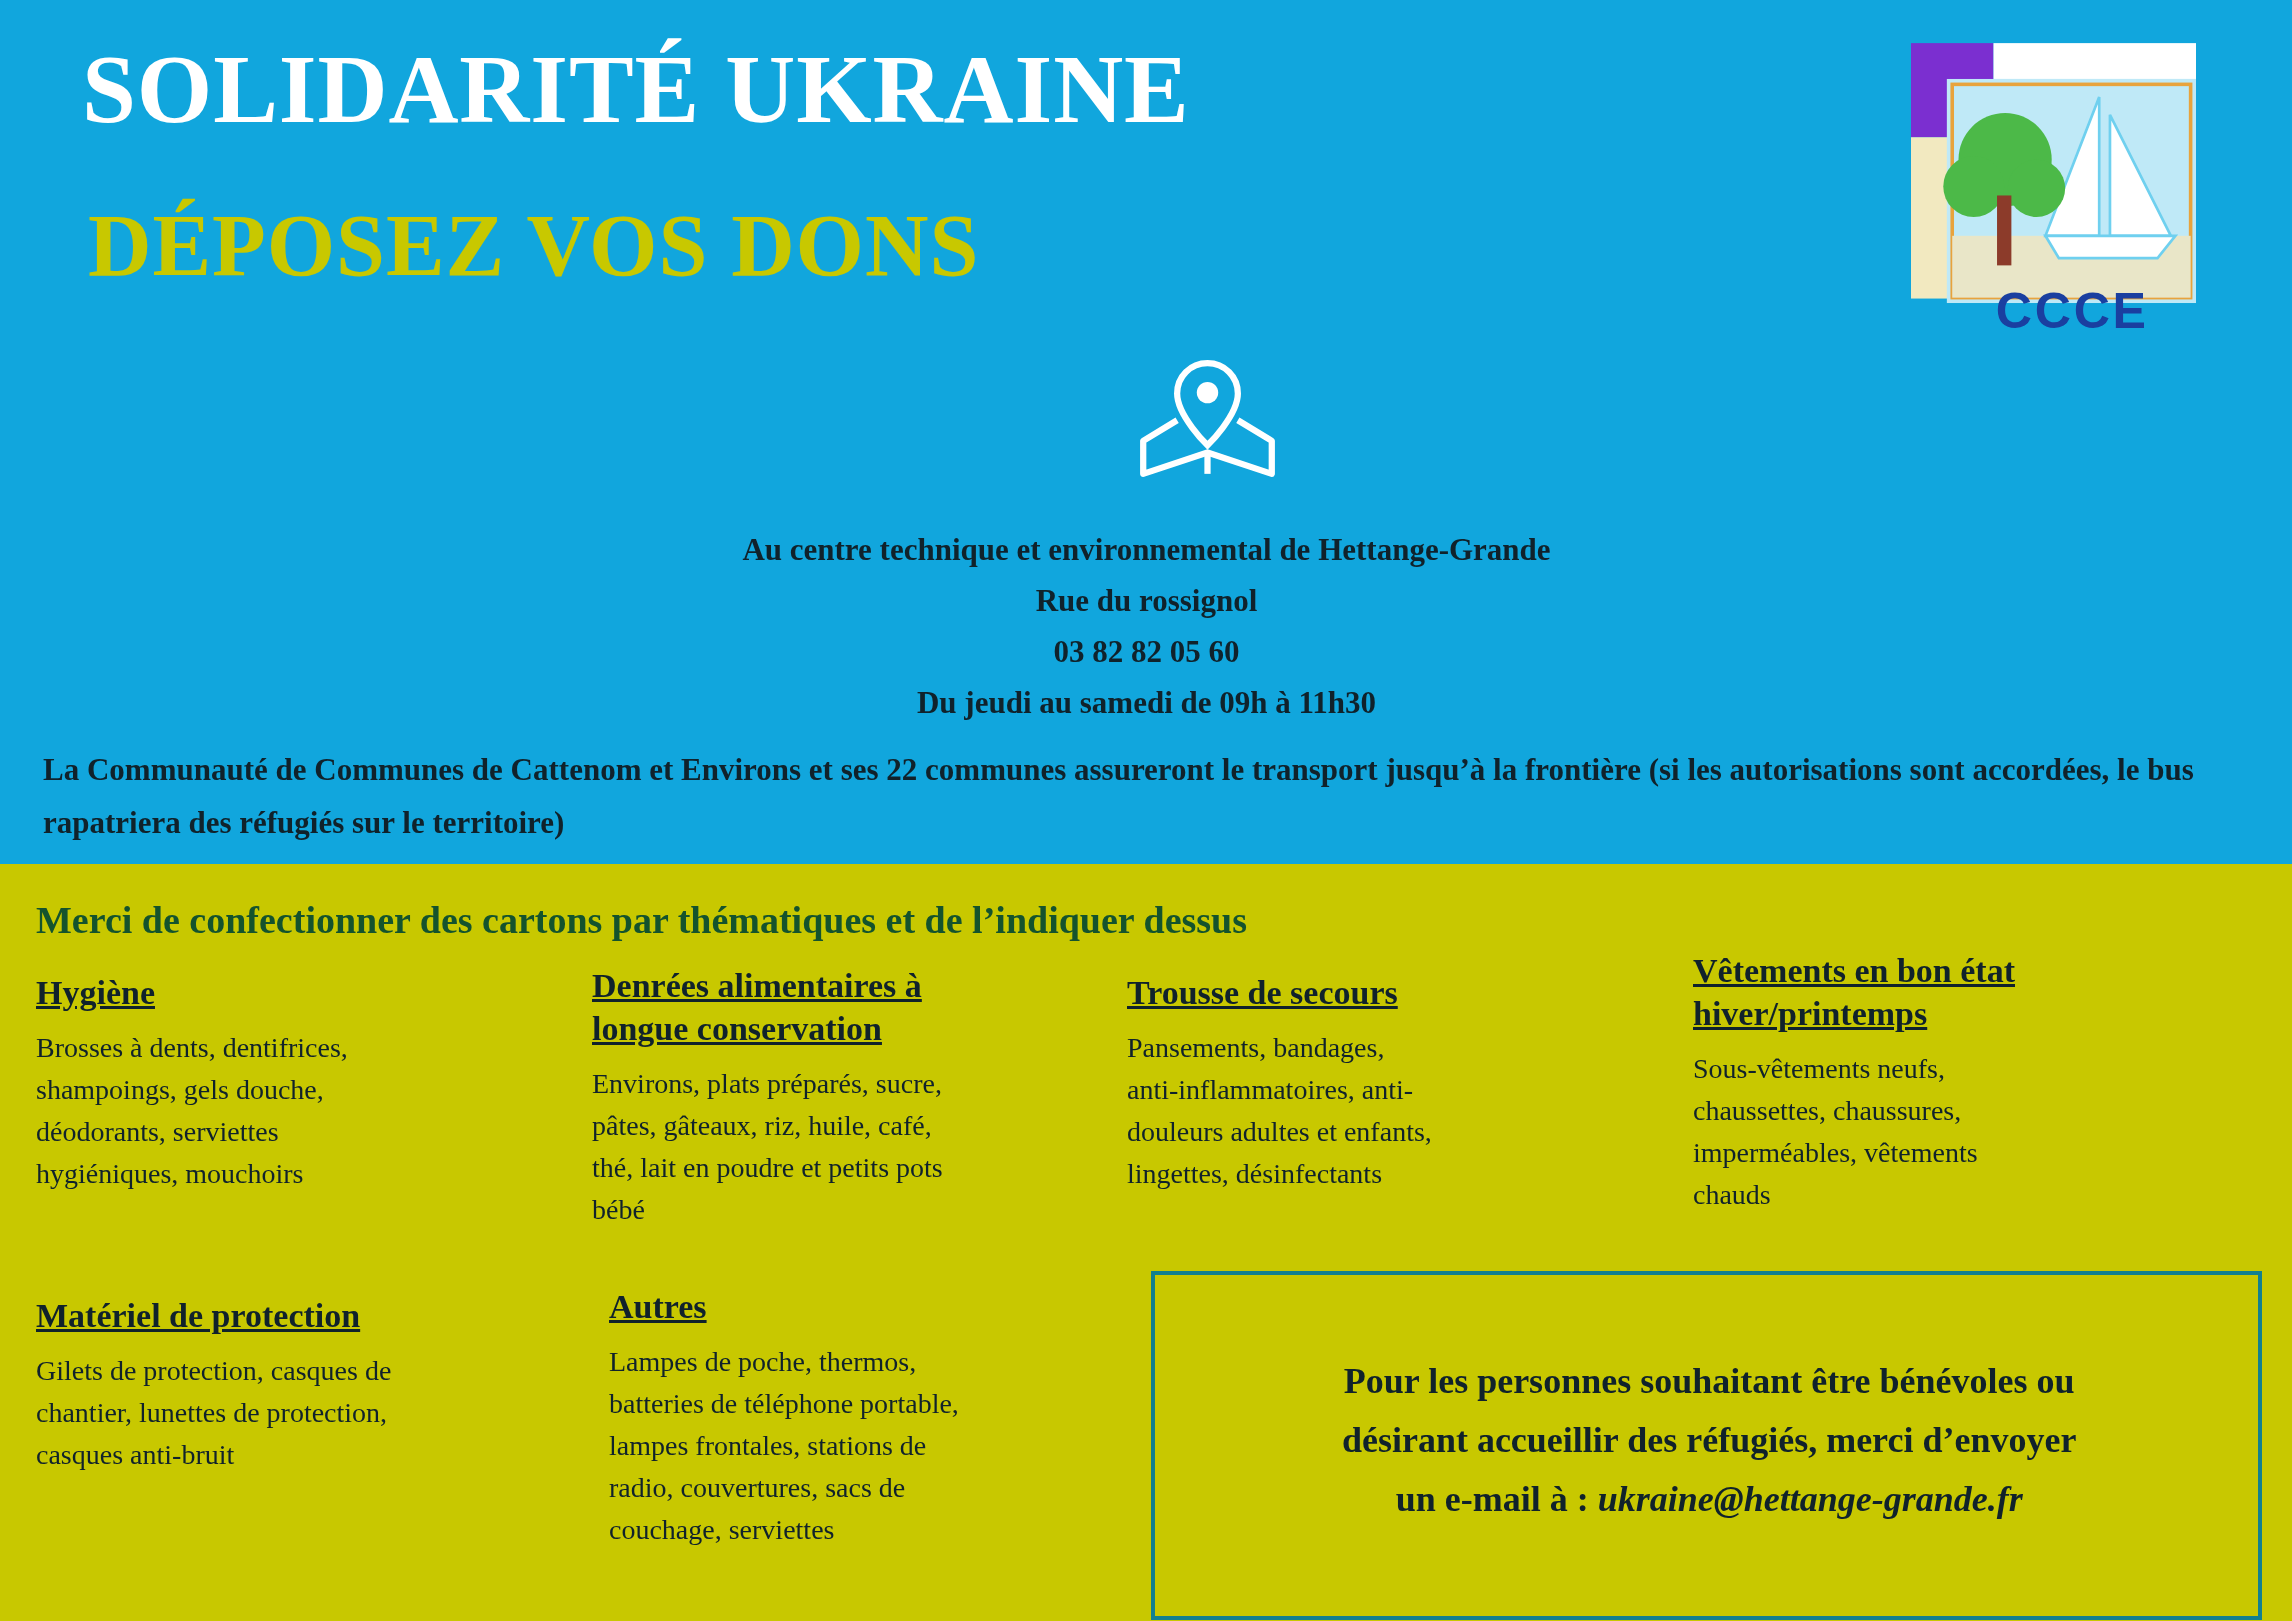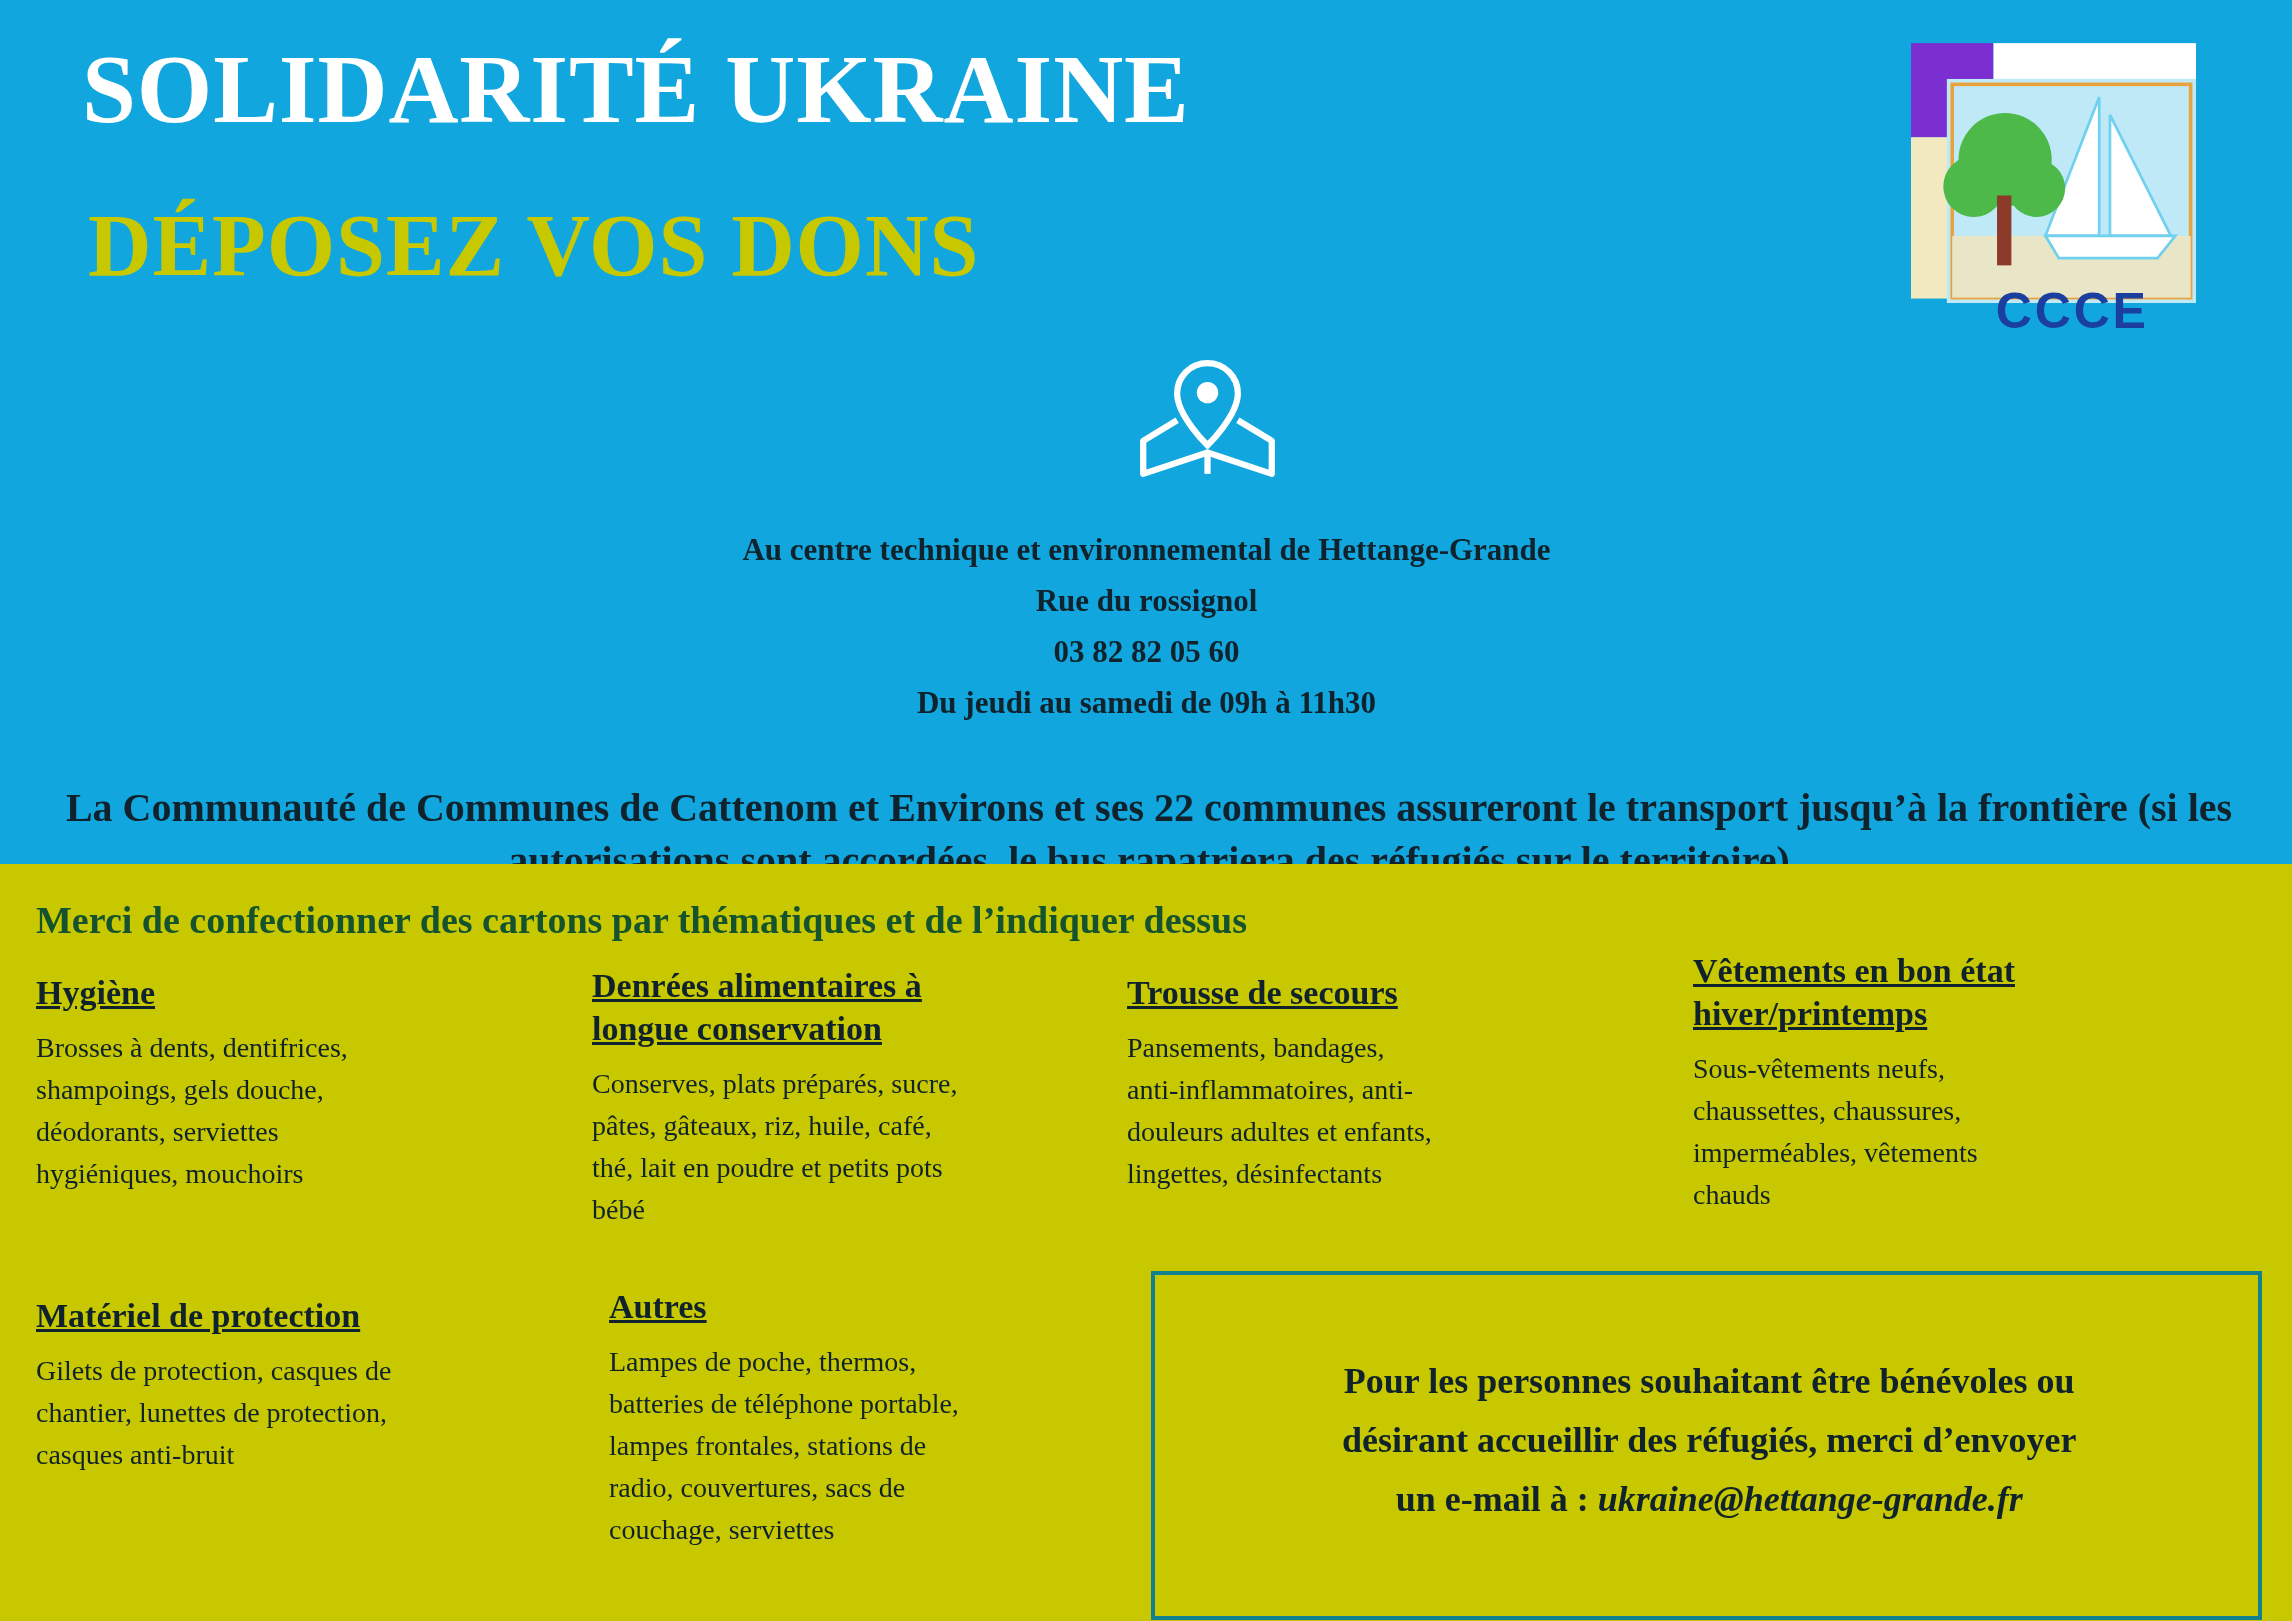--- a/index.html
+++ b/index.html
@@ -37,22 +37,22 @@
 
   #address-block {
     position: absolute; left: 0; top: 524px; width: 2293px;
     text-align: center; color:#0d1b2a;
   }
   #address-block div {
     font-size: 31px; font-weight: bold; line-height: 51px; color:#10222b;
   }
 
   #notice-block {
-    position: absolute; left: 43px; top: 781px; width: 2212px;
-    color: #10222b; font-size: 40px; font-weight: bold; line-height: 53px; text-align: center;
+    position: absolute; left: 43px; top: 743px; width: 2212px;
+    color: #10222b; font-size: 31px; font-weight: bold; line-height: 53px;
   }
 
   
   #bottom-section {
     position: absolute; left: 0; top: 864px; width: 2293px; height: 757px;
     background: #c8c800;
   }
   #bottom-heading {
     position: absolute; left: 36px; top: 34px;
     font-size: 38px; font-weight: bold; color: #14532d;
@@ -144,21 +144,21 @@
 
   <div id="bottom-heading">Merci de confectionner des cartons par thématiques et de l’indiquer dessus</div>
 
   <div class="cat" id="cat-hygiene">
     <h3>Hygiène</h3>
     <p>Brosses à dents, dentifrices, shampoings, gels douche, déodorants, serviettes hygiéniques, mouchoirs</p>
   </div>
 
   <div class="cat" id="cat-denrees">
     <h3>Denrées alimentaires à longue conservation</h3>
-    <p>Conserves, plats préparés, sucre, pâtes, gâteaux, riz, huile, café, thé, lait en poudre et petits pots bébé</p>
+    <p>Environs, plats préparés, sucre, pâtes, gâteaux, riz, huile, café, thé, lait en poudre et petits pots bébé</p>
   </div>
 
   <div class="cat" id="cat-trousse">
     <h3>Trousse de secours</h3>
     <p>Pansements, bandages, anti-inflammatoires, anti-douleurs adultes et enfants, lingettes, désinfectants</p>
   </div>
 
   <div class="cat" id="cat-vetements">
     <h3>Vêtements en bon état hiver/printemps</h3>
     <p>Sous-vêtements neufs, chaussettes, chaussures, imperméables, vêtements chauds</p>

